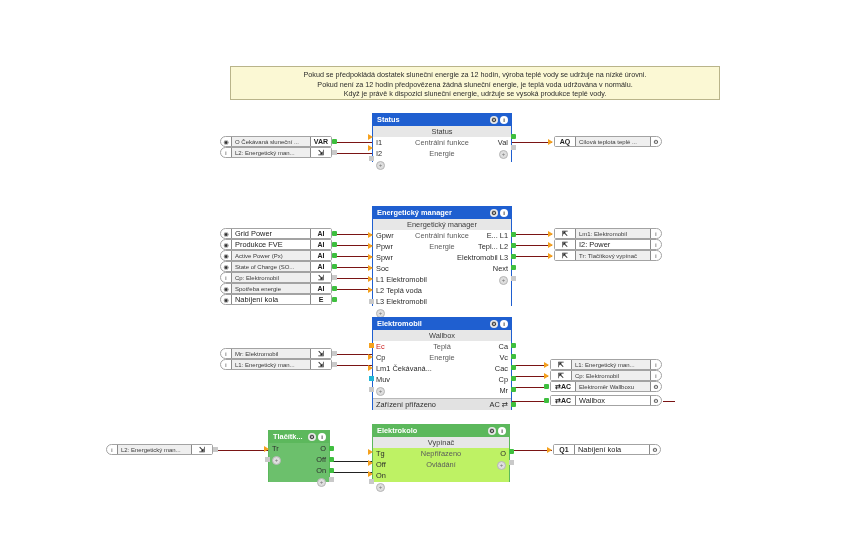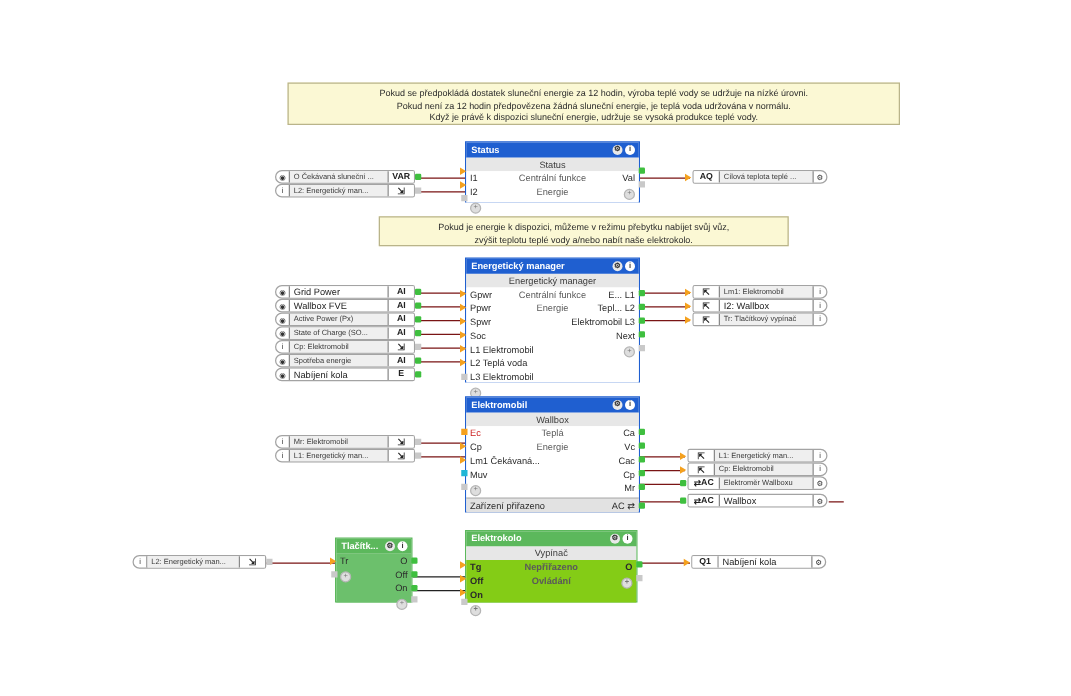--- a/index.html
+++ b/index.html
@@ -111,22 +111,20 @@
 </style>
 </head>
 <body>
 
 <div class="canvas">
 
   <div class="note" style="left:230px;top:66px;width:490px;height:34px;">Pokud se předpokládá dostatek sluneční energie za 12 hodin, výroba teplé vody se udržuje na nízké úrovni.
 Pokud není za 12 hodin předpovězena žádná sluneční energie, je teplá voda udržována v normálu.
 Když je právě k dispozici sluneční energie, udržuje se vysoká produkce teplé vody.</div>
 
-  <div class="note" style="left:303px;top:173px;width:328px;height:24px;">Pokud je energie k dispozici, můžeme v režimu přebytku nabíjet svůj vůz,
-zvýšit teplotu teplé vody a/nebo nabít naše elektrokolo.</div>
 
   <div class="wire h" style="left:332px;top:142px;width:40px;"></div>
   <div class="wire h" style="left:332px;top:153px;width:40px;"></div>
 
   <div class="wire h" style="left:512px;top:142px;width:40px;"></div>
 
   <div class="wire h" style="left:332px;top:234px;width:40px;"></div>
   <div class="wire h" style="left:332px;top:245px;width:40px;"></div>
   <div class="wire h" style="left:332px;top:256px;width:40px;"></div>
   <div class="wire h" style="left:332px;top:267px;width:40px;"></div>
@@ -263,21 +261,21 @@
 
   <div class="io left big" style="left:220px;top:228px;width:112px;">
     <span class="cap">◉</span>
     <span class="name">Grid Power</span>
     <span class="type">AI</span>
   </div>
   <div class="nub green" style="left:332px;top:231px;"></div>
 
   <div class="io left big" style="left:220px;top:239px;width:112px;">
     <span class="cap">◉</span>
-    <span class="name">Wallbox FVE</span>
+    <span class="name">Produkce FVE</span>
     <span class="type">AI</span>
   </div>
   <div class="nub green" style="left:332px;top:242px;"></div>
 
   <div class="io left" style="left:220px;top:250px;width:112px;">
     <span class="cap">◉</span>
     <span class="name">Active Power (Px)</span>
     <span class="type">AI</span>
   </div>
   <div class="nub green" style="left:332px;top:253px;"></div>
@@ -313,21 +311,21 @@
   <div class="arrow-in" style="left:548px;top:231px;"></div>
   <div class="io right" style="left:554px;top:228px;width:108px;">
     <span class="type" style="border-left:none;border-right:1px solid #8a8a8a;">⇱</span>
     <span class="name">Lm1: Elektromobil</span>
     <span class="cap">i</span>
   </div>
 
   <div class="arrow-in" style="left:548px;top:242px;"></div>
   <div class="io right big" style="left:554px;top:239px;width:108px;">
     <span class="type" style="border-left:none;border-right:1px solid #8a8a8a;">⇱</span>
-    <span class="name">I2: Wallbox</span>
+    <span class="name">I2: Power</span>
     <span class="cap">i</span>
   </div>
 
   <div class="arrow-in" style="left:548px;top:253px;"></div>
   <div class="io right" style="left:554px;top:250px;width:108px;">
     <span class="type" style="border-left:none;border-right:1px solid #8a8a8a;">⇱</span>
     <span class="name">Tr: Tlačítkový vypínač</span>
     <span class="cap">i</span>
   </div>
 
@@ -467,21 +465,21 @@
 
   <div class="fb green green2" style="left:372px;top:424px;width:138px;height:58px;">
     <div class="fb-head">
       <span class="htxt">Elektrokolo</span>
       <span class="hicons">
         <span class="hico dark">⚙</span>
         <span class="hico">i</span>
       </span>
     </div>
     <div class="fb-sub" style="background:#e7e7e7;">Vypínač</div>
-    <div class="fb-body" style="height:34px;background:#84cc16;font-weight:bold;">
+    <div class="fb-body" style="height:34px;background:#bef264;">
       <div class="row">
         <span class="pin-l">Tg</span>
         <span class="mid">Nepřiřazeno</span>
         <span class="pin-r">O</span>
       </div>
       <div class="row">
         <span class="pin-l">Off</span>
         <span class="mid">Ovládání</span>
         <span class="pin-r"><span class="plusdot">+</span></span>
       </div>

